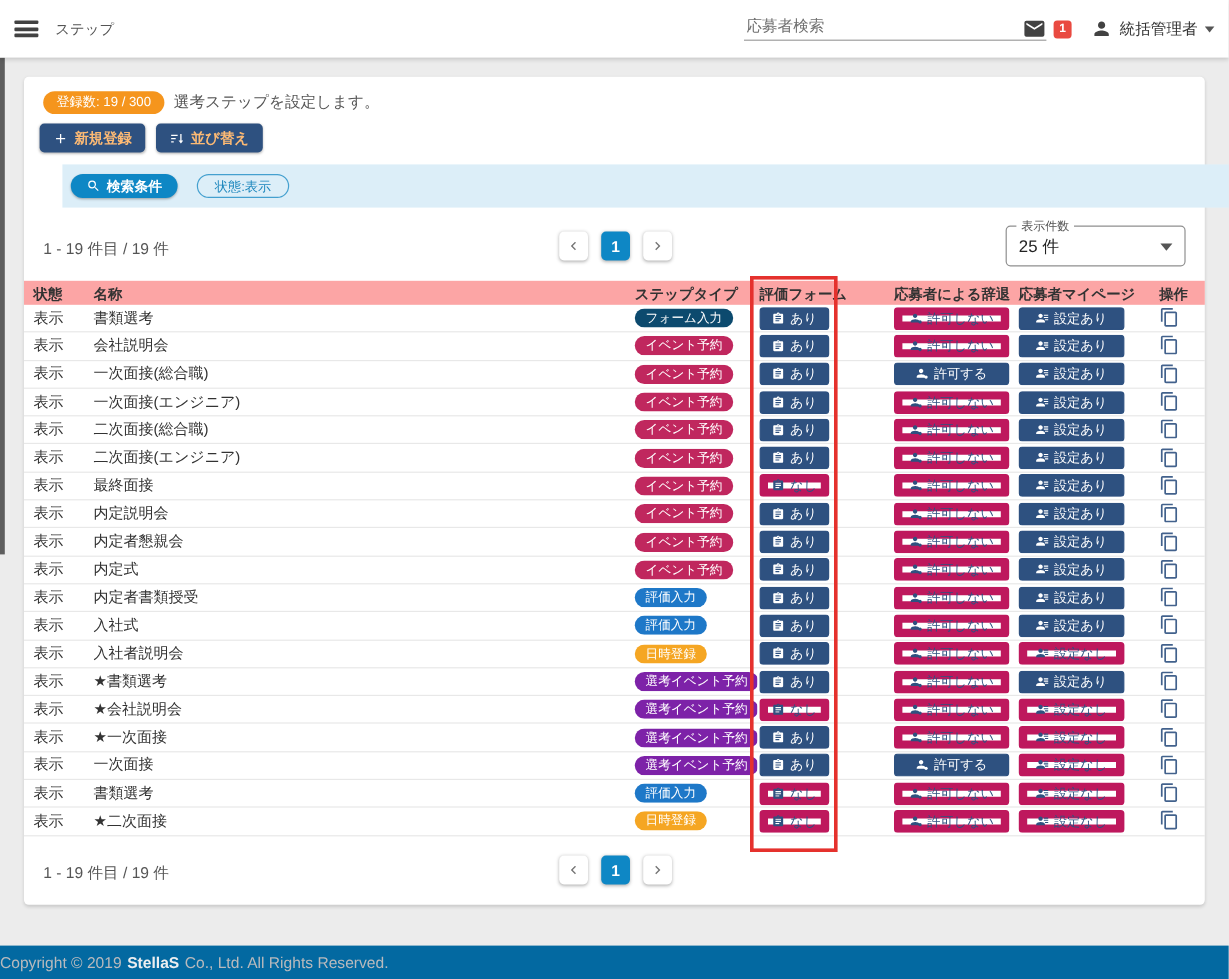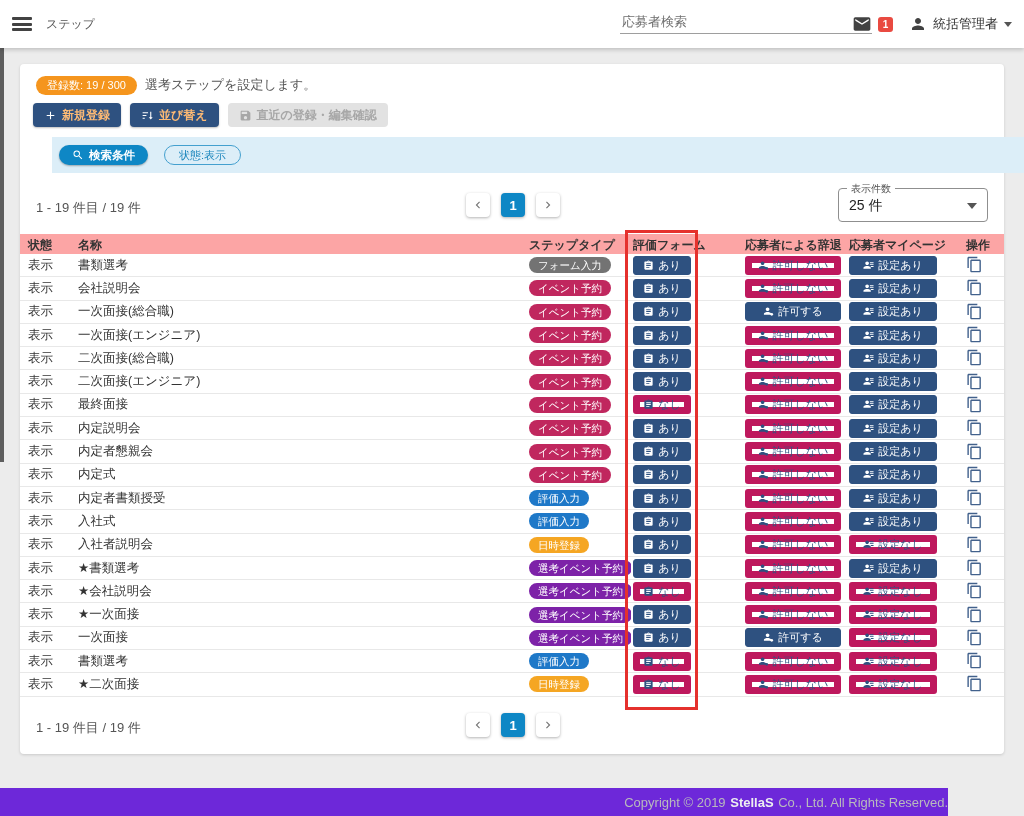--- a/index.html
+++ b/index.html
@@ -104,22 +104,22 @@
 
   .copy-btn { width:18px; height:18px; cursor:pointer; display:inline-flex; }
   .copy-btn svg { width:17px; height:17px; fill:#2e5180; opacity:.9; }
 
   .annotation-box { position:absolute; left:605px; top:166px; width:73px; height:480px;
     border:3px solid #e5312d; z-index:5; pointer-events:none; }
 
   .pagi-bottom-text { position:absolute; left:16px; top:655px; }
 
   
-  .footer { position:absolute; left:0; top:788px; width:948px; height:28px; background:#6d28d9;
-    display:flex; align-items:center; justify-content:flex-end; font-size:13px; color:#b9babd; }
+  .footer { position:absolute; left:0; top:788px; width:1024px; height:28px; background:#0369a1;
+    display:flex; align-items:center; justify-content:flex-start; font-size:13px; color:#b9babd; }
   .footer b { color:#eceef0; font-weight:bold; margin:0 1px; }
 </style>
 </head>
 <body>
 
 <header class="appbar">
   <div class="appbar-left">
     <div class="hamburger">
         <span></span>
         <span></span>
@@ -159,26 +159,20 @@
         </svg>
       <span>新規登録</span>
     </button>
     <button class="btn btn-navy">
       <svg viewBox="0 0 24 24">
           <path d="M3 6h10v2H3zM3 11h7v2H3zM3 16h4v2H3z"></path>
           <path d="M17 5h2v10h2.6L18 19.6 14.4 15H17z"></path>
         </svg>
       <span>並び替え</span>
     </button>
-    <button class="btn btn-disabled">
-      <svg viewBox="0 0 24 24">
-          <path d="M17 3H5c-1.11 0-2 .9-2 2v14c0 1.1.89 2 2 2h14c1.1 0 2-.9 2-2V7l-4-4zm-5 16c-1.66 0-3-1.34-3-3s1.34-3 3-3 3 1.34 3 3-1.34 3-3 3zm3-10H5V5h10v4z"></path>
-        </svg>
-      <span>直近の登録・編集確認</span>
-    </button>
   </div>
 
   <div class="filter-bar">
     <button class="search-btn">
       <svg viewBox="0 0 24 24">
           <path d="M15.5 14h-.79l-.28-.27A6.47 6.47 0 0 0 16 9.5 6.5 6.5 0 1 0 9.5 16c1.61 0 3.09-.59 4.23-1.57l.27.28v.79l5 4.99L20.49 19l-4.99-5zm-6 0C7.01 14 5 11.99 5 9.5S7.01 5 9.5 5 14 7.01 14 9.5 11.99 14 9.5 14z"></path>
         </svg>
       <span>検索条件</span>
     </button>
     <button class="status-chip">
@@ -220,21 +214,21 @@
     </div>
     <div id="tbody">
         <div class="trow">
           <div class="c c-status">
             <span>表示</span>
           </div>
           <div class="c c-name">
             <span>書類選考</span>
           </div>
           <div class="c c-type">
-            <span class="pill" style="background:#737373">フォーム入力</span>
+            <span class="pill" style="background:#0c4a6e">フォーム入力</span>
           </div>
           <div class="c c-form">
             <button class="cellbtn cb-filled w-form">
               <svg viewBox="0 0 24 24">
                 <path d="M19 3h-4.18C14.4 1.84 13.3 1 12 1c-1.3 0-2.4.84-2.82 2H5c-1.1 0-2 .9-2 2v14c0 1.1.9 2 2 2h14c1.1 0 2-.9 2-2V5c0-1.1-.9-2-2-2zm-7 0c.55 0 1 .45 1 1s-.45 1-1 1-1-.45-1-1 .45-1 1-1zm2 14H7v-2h7v2zm3-4H7v-2h10v2zm0-4H7V7h10v2z"></path>
               </svg>
               <span>あり</span>
             </button>
           </div>
           <div class="c c-resign">

